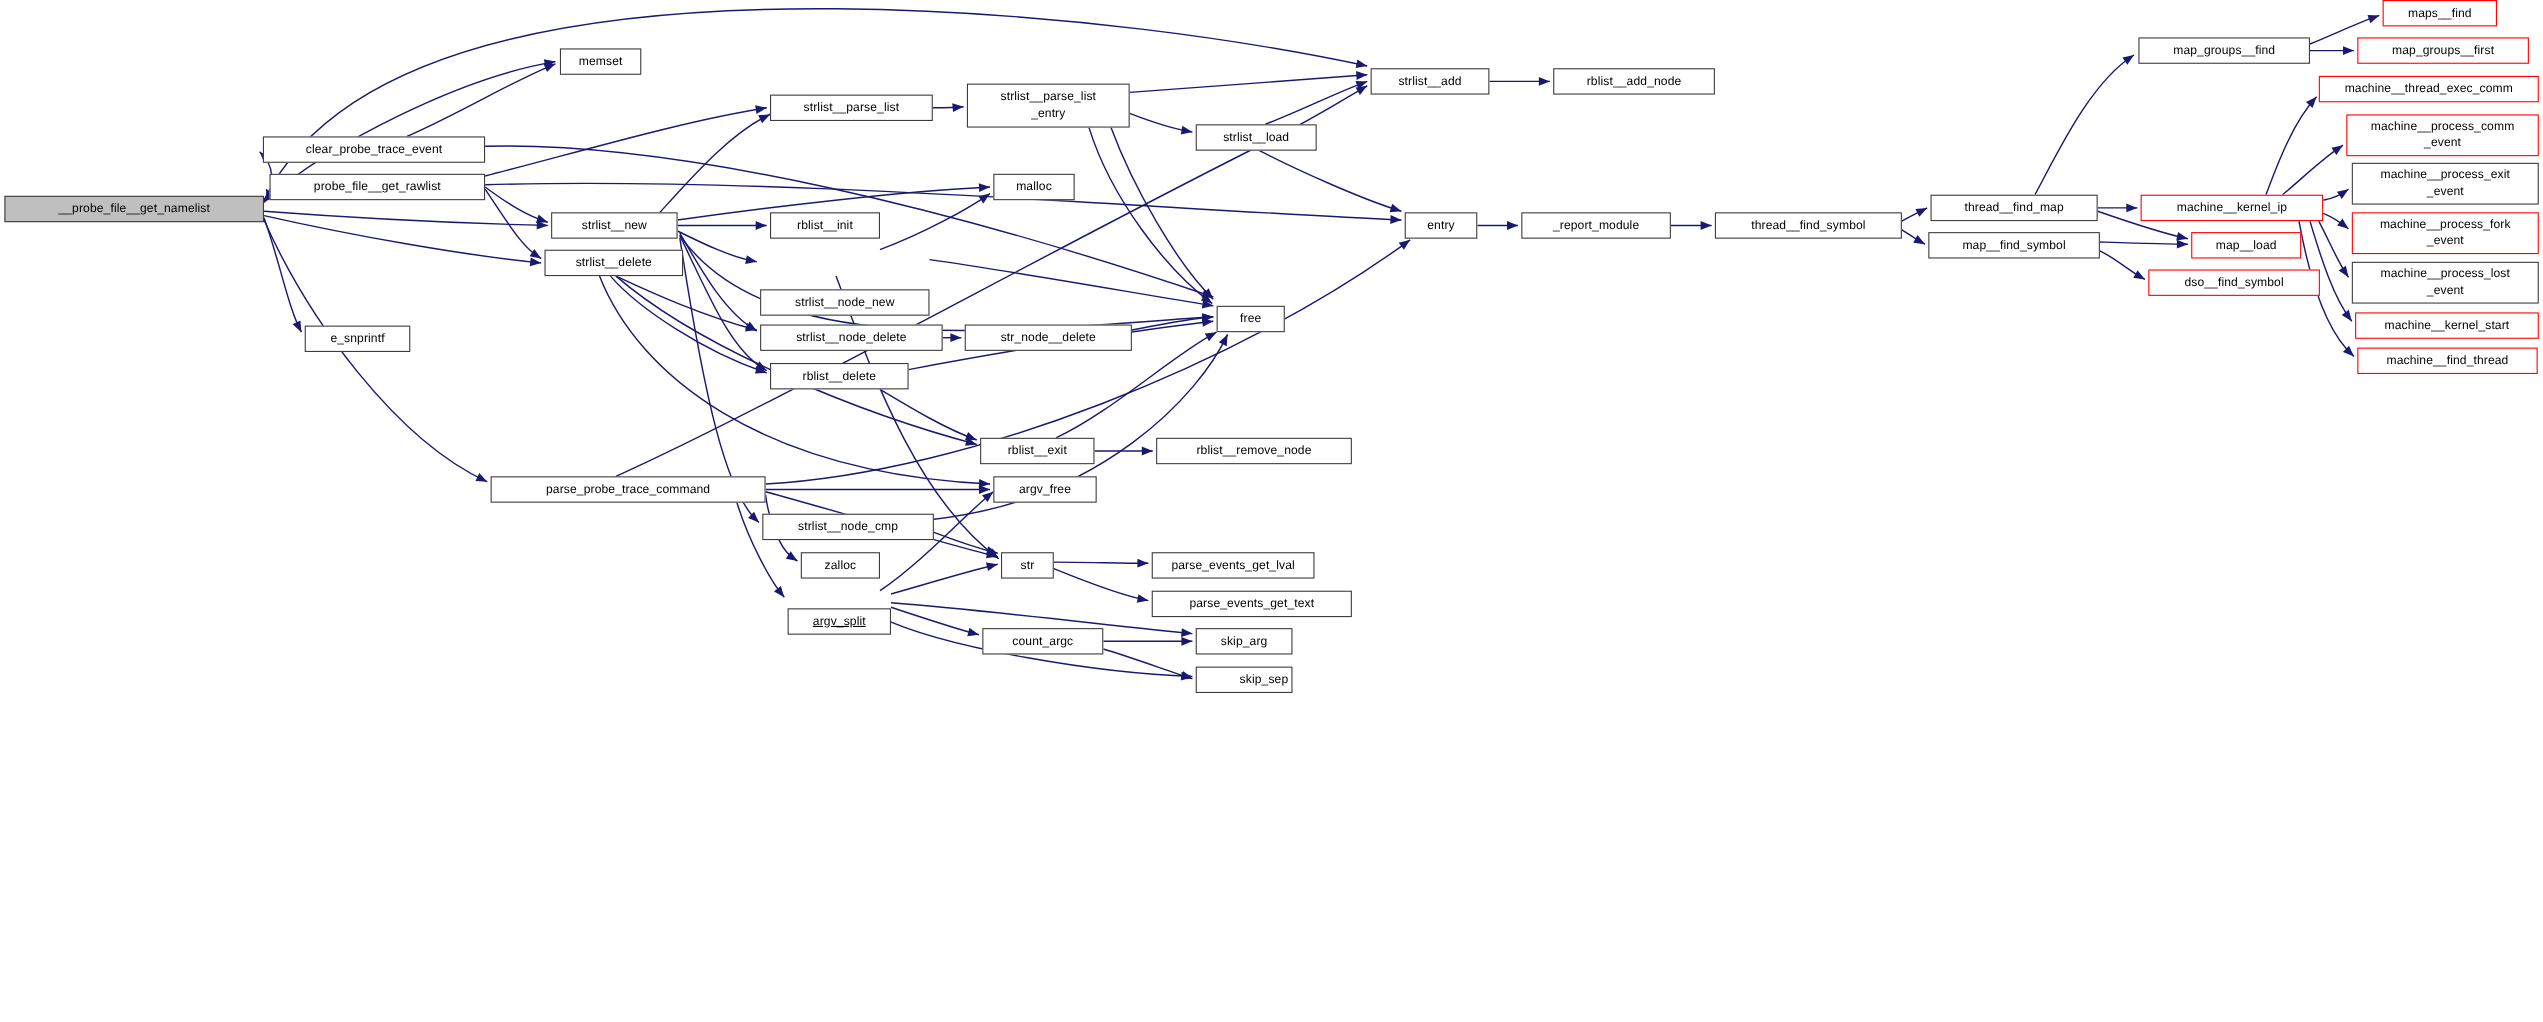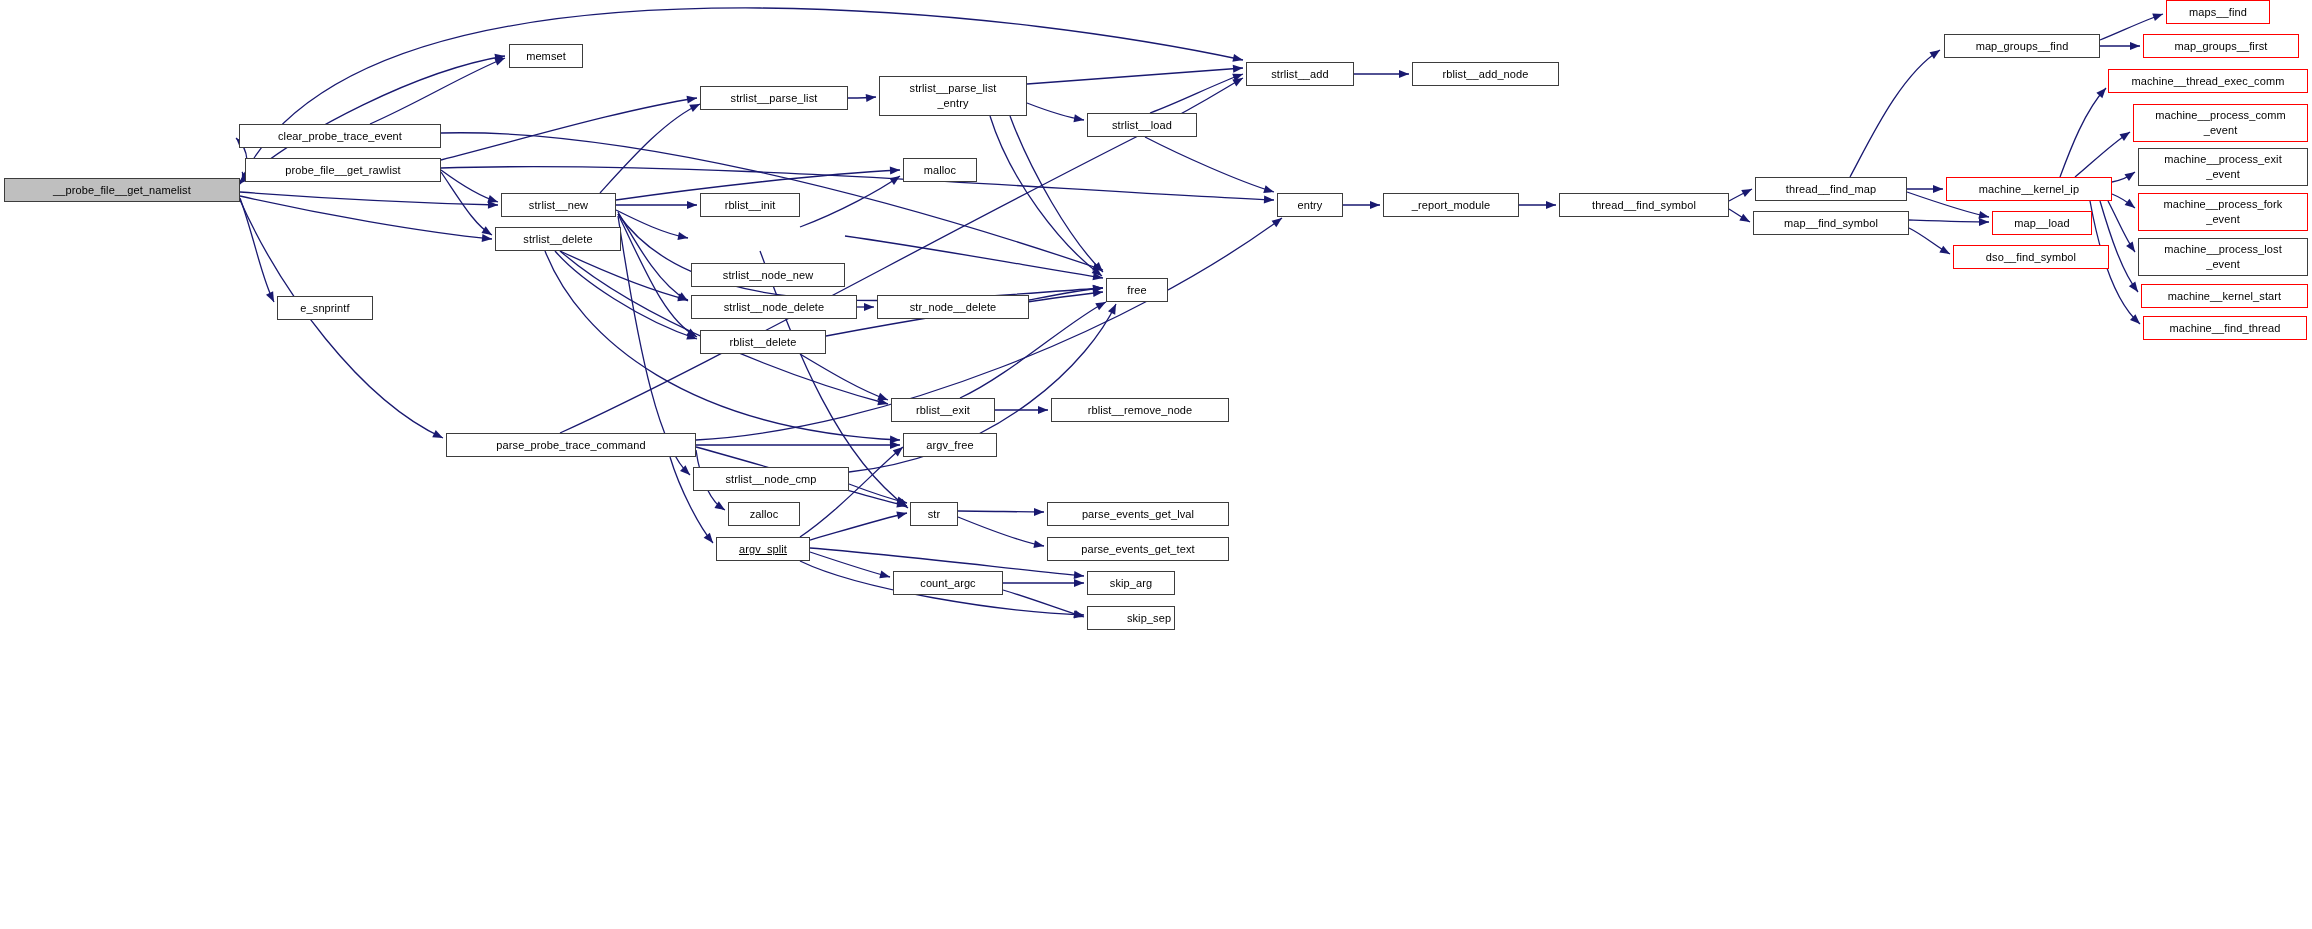--- a/index.html
+++ b/index.html
@@ -234,23 +234,23 @@
     <div class="node" style="left: 691px; top: 295px; width: 166px; height: 24px;"><span class="node-label">strlist__node_delete</span></div>
     <div class="node" style="left: 877px; top: 295px; width: 152px; height: 24px;"><span class="node-label">str_node__delete</span></div>
     <div class="node" style="left: 700px; top: 330px; width: 126px; height: 24px;"><span class="node-label">rblist__delete</span></div>
     <div class="node" style="left: 891px; top: 398px; width: 104px; height: 24px;"><span class="node-label">rblist__exit</span></div>
     <div class="node" style="left: 1051px; top: 398px; width: 178px; height: 24px;"><span class="node-label">rblist__remove_node</span></div>
     <div class="node" style="left: 446px; top: 433px; width: 250px; height: 24px;"><span class="node-label">parse_probe_trace_command</span></div>
     <div class="node" style="left: 903px; top: 433px; width: 94px; height: 24px;"><span class="node-label">argv_free</span></div>
     <div class="node" style="left: 693px; top: 467px; width: 156px; height: 24px;"><span class="node-label">strlist__node_cmp</span></div>
     <div class="node" style="left: 728px; top: 502px; width: 72px; height: 24px;"><span class="node-label">zalloc</span></div>
     <div class="node" style="left: 910px; top: 502px; width: 48px; height: 24px;"><span class="node-label">str</span></div>
-    <div class="node" style="left: 1047px; top: 502px; width: 182px; height: 24px;"><span class="node-label">parse_events_get_lval</span></div>
+    <div class="node" style="left: 1047px; top: 502px; width: 148px; height: 24px;"><span class="node-label">parse_events_get_lval</span></div>
     <div class="node" style="left: 1047px; top: 537px; width: 182px; height: 24px;"><span class="node-label">parse_events_get_text</span></div>
-    <div class="node" style="left: 716px; top: 537px; width: 94px; height: 24px; text-decoration: underline;"><span class="node-label">argv_split</span></div>
+    <div class="node" style="left: 716px; top: 553px; width: 94px; height: 24px; text-decoration: underline;"><span class="node-label">argv_split</span></div>
     <div class="node" style="left: 893px; top: 571px; width: 110px; height: 24px;"><span class="node-label">count_argc</span></div>
     <div class="node" style="left: 1087px; top: 571px; width: 88px; height: 24px;"><span class="node-label">skip_arg</span></div>
     <div class="node" style="left: 1087px; top: 606px; width: 88px; height: 24px; padding-left: 40px;"><span class="node-label">skip_sep</span></div>
     <div class="node" style="left: 1277px; top: 193px; width: 66px; height: 24px;"><span class="node-label">entry</span></div>
     <div class="node" style="left: 1383px; top: 193px; width: 136px; height: 24px;"><span class="node-label">_report_module</span></div>
     <div class="node" style="left: 1559px; top: 193px; width: 170px; height: 24px;"><span class="node-label">thread__find_symbol</span></div>
     <div class="node" style="left: 1755px; top: 177px; width: 152px; height: 24px; justify-content: center;"><span class="node-label">thread__find_map</span></div>
     <div class="node" style="left: 1753px; top: 211px; width: 156px; height: 24px;"><span class="node-label">map__find_symbol</span></div>
     <div class="node red" style="left: 1946px; top: 177px; width: 166px; height: 24px;"><span class="node-label">machine__kernel_ip</span></div>
     <div class="node red" style="left: 1992px; top: 211px; width: 100px; height: 24px;"><span class="node-label">map__load</span></div>

